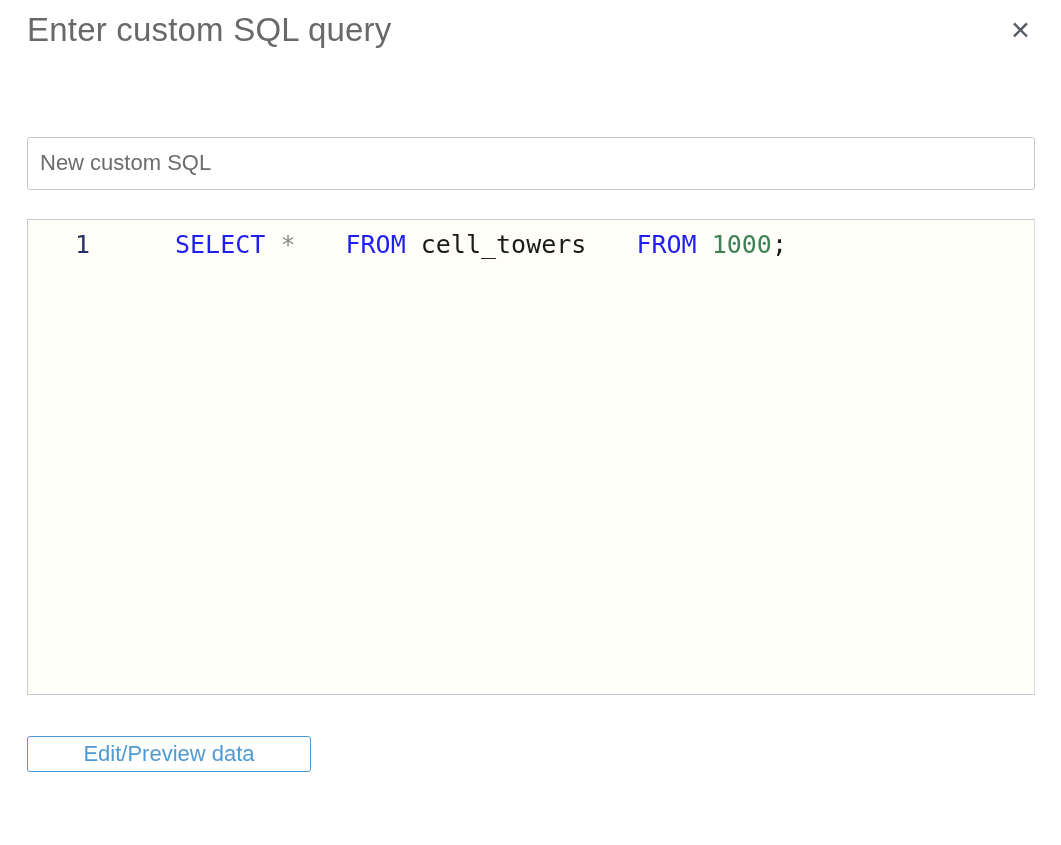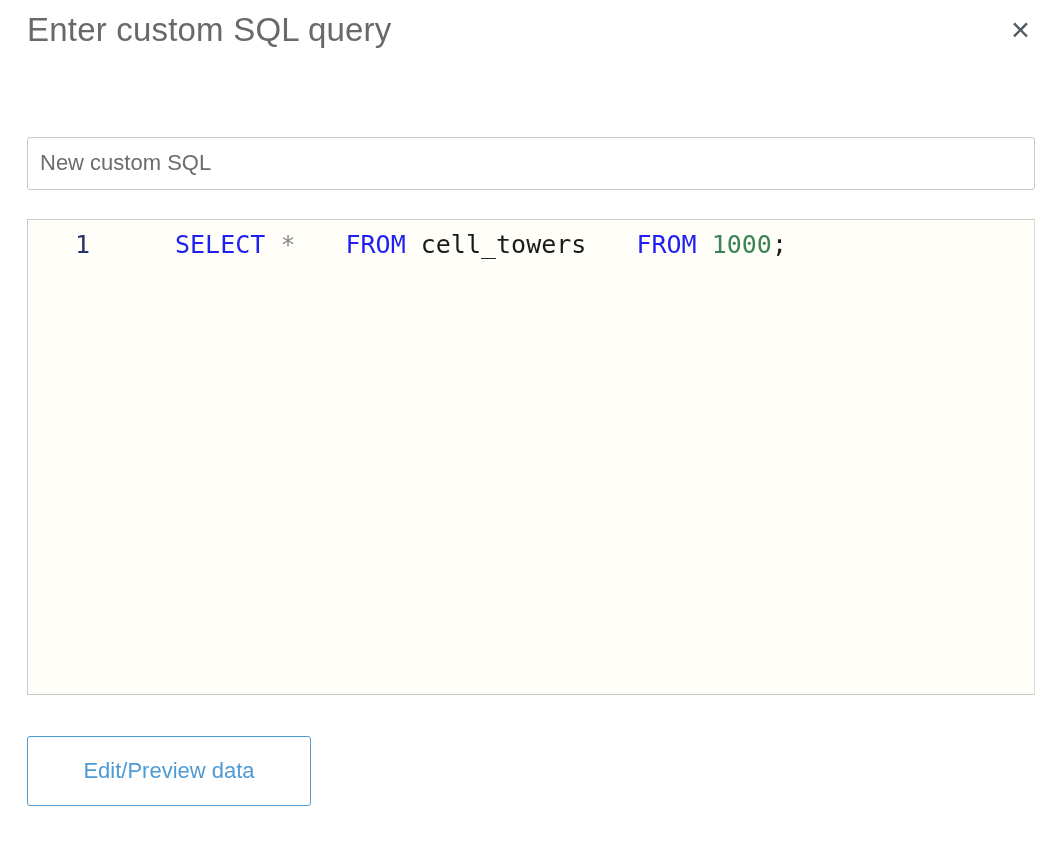--- a/index.html
+++ b/index.html
@@ -48,21 +48,21 @@
   }
   .code-line{display:flex;align-items:baseline;line-height:1.3;}
   .gutter{flex:none;width:62px;text-align:right;color:var(--line_number);}
   .code{padding-left:50px;color:var(--plain);white-space:pre;font-family:inherit;}
   .tok-keyword{color:var(--keyword);margin-left:35px;}
   .tok-number{color:var(--number);}
   .tok-operator{color:var(--operator);}
   .tok-plain{color:var(--plain);}
   .footer{margin-top:41px;display:flex;justify-content:space-between;align-items:center;}
   .btn{
-    height:70px;font-size:22px;border-radius:3px;cursor:pointer;
+    height:36px;font-size:22px;border-radius:3px;cursor:pointer;
     font-family:"Liberation Sans",sans-serif;box-sizing:border-box;
   }
   .btn.outline{width:284px;background:#ffffff;border:1px solid var(--accent);color:var(--accent);}
   .btn.primary{width:248px;background:var(--accent);border:1px solid var(--accent);color:#ffffff;}
 </style>
 </head>
 <body>
 
 <div class="dialog">
 

